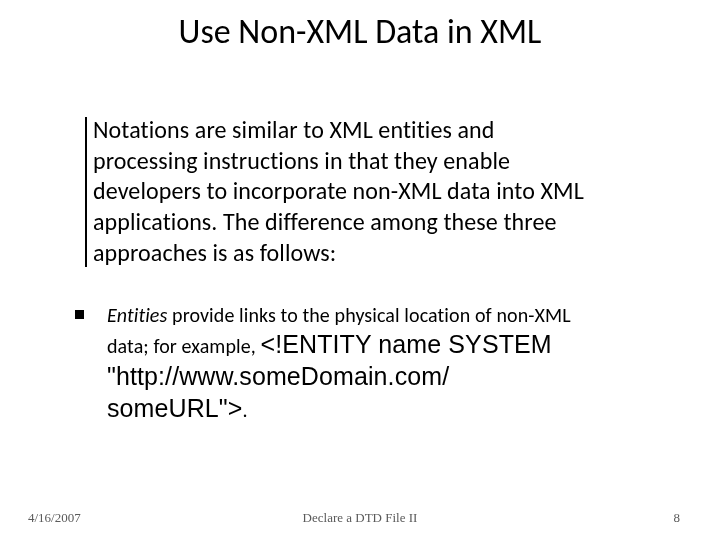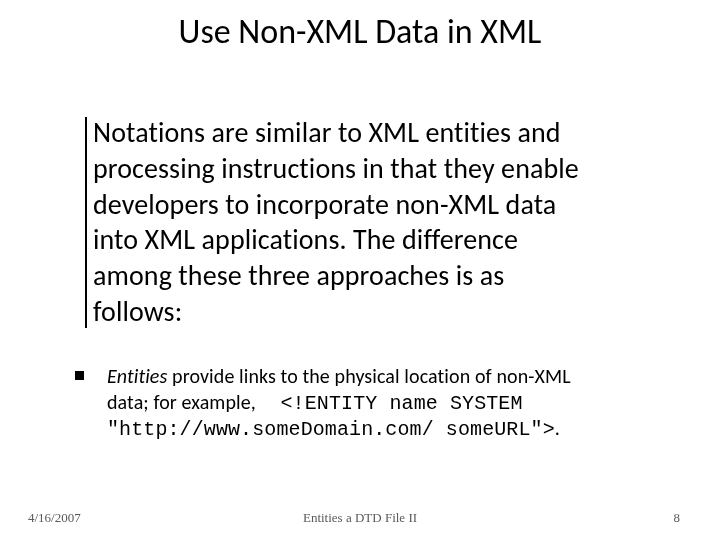--- a/index.html
+++ b/index.html
@@ -43,21 +43,21 @@
   .para1-bar {
     position: absolute;
     left: 0;
     top: 2px;
     bottom: 2px;
     width: 2px;
     background: #000000;
   }
   .para1 {
     color: #000000;
-    font-size: 28px;
+    font-size: 24px;
     line-height: 1.28;
     font-weight: 400;
     letter-spacing: 0.1px;
   }
   .para2-wrap {
     position: relative;
     margin-top: 34px;
     padding-left: 22px;
   }
   .bullet-square {
@@ -73,23 +73,22 @@
     font-size: 20px;
     line-height: 1.28;
     font-weight: 400;
     letter-spacing: 0.1px;
   }
   .para2 .italic {
     font-style: italic;
     font-weight: 400;
   }
   .para2 .mono {
-    font-family: Liberation Mono, monospace;
-    font-size: 20px;
-    margin-left: 20px;
+    font-family: Liberation Sans, sans-serif;
+    font-size: 25px;
   }
   .footer {
     position: absolute;
     bottom: 14px;
     left: 0;
     width: 720px;
     font-family: Georgia, "Times New Roman", serif;
     font-size: 13px;
     color: #5a5a5a;
   }
@@ -131,17 +130,17 @@
       <div class="bullet-square"></div>
       <div class="para2">
         <span class="italic">Entities</span><span> provide links to the physical location of non-XML data; for example, </span><span class="mono">&lt;!ENTITY name SYSTEM "http://www.someDomain.com/ someURL"&gt;</span><span>.</span>
       </div>
     </div>
 
   </div>
 
   <div class="footer">
     <div class="footer-date">4/16/2007</div>
-    <div class="footer-center">Entities a DTD File II</div>
+    <div class="footer-center">Declare a DTD File II</div>
     <div class="footer-page">8</div>
   </div>
 
 </div>
 
 </body></html>

